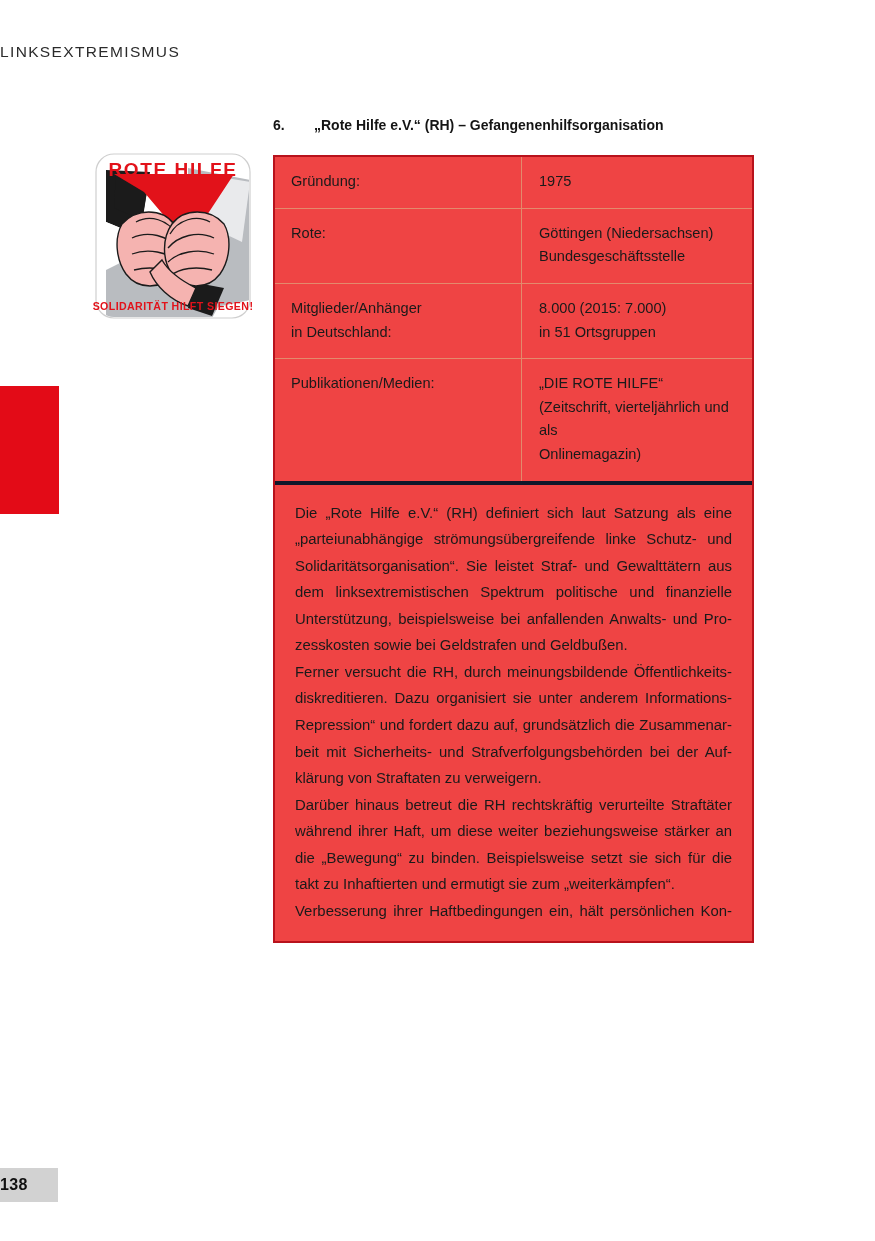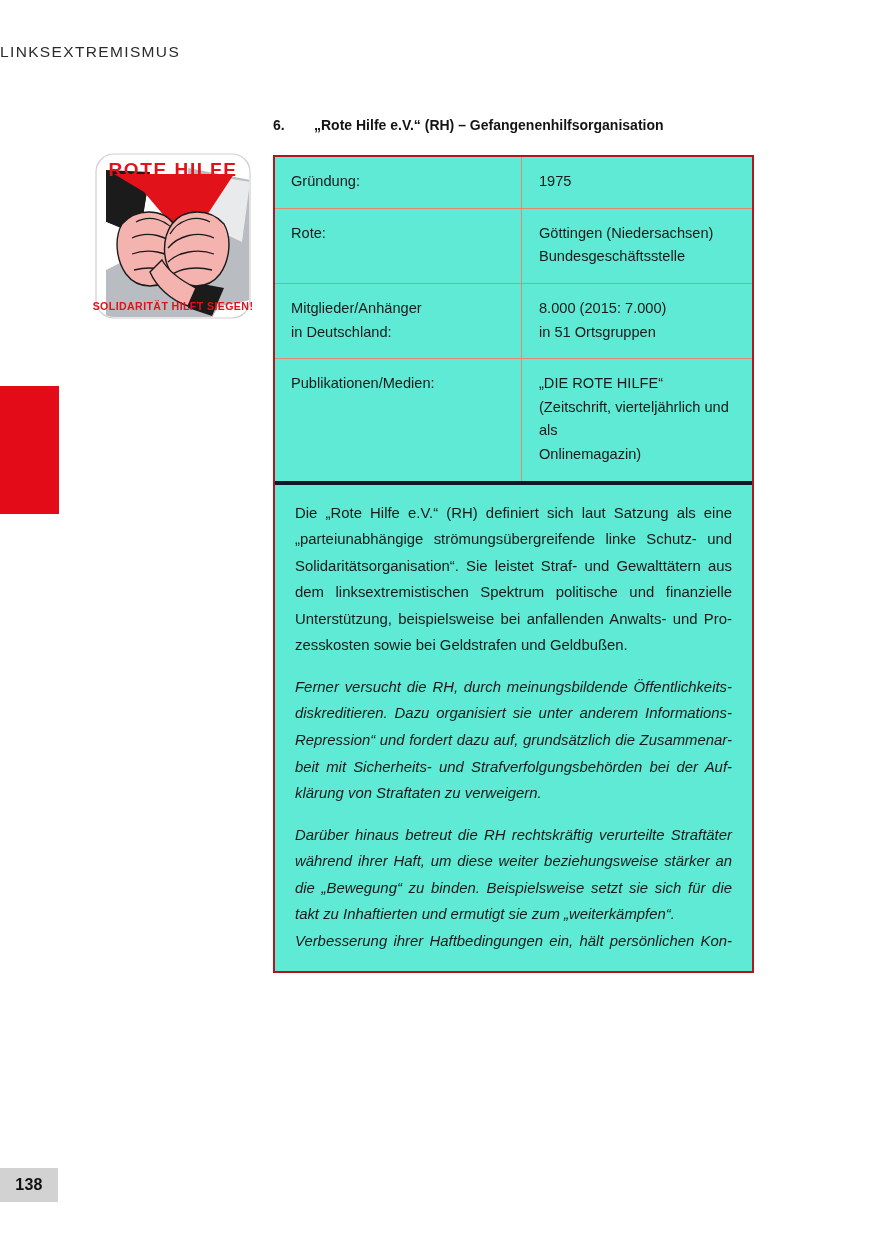--- a/index.html
+++ b/index.html
@@ -42,21 +42,21 @@
   
   .page-number-box {
     position: absolute;
     left: 0;
     top: 1168px;
     width: 58px;
     height: 34px;
     background: #d2d2d2;
     display: flex;
     align-items: center;
-    justify-content: center;
+    justify-content: flex-start;
   }
   .page-number-box span {
     font-size: 16px;
     font-weight: bold;
     color: #111111;
     letter-spacing: 0.3px;
   }
 
   
   .section-heading {
@@ -85,21 +85,21 @@
   .logo-wrap svg { display: block; }
 
   
   .factbox {
     position: absolute;
     left: 273px;
     top: 155px;
     width: 481px;
     border: 2px solid #b8121c;
     box-sizing: border-box;
-    background: #5eead4;
+    background: #ef4444;
   }
   .fact-table {
     width: 100%;
     border-collapse: collapse;
     table-layout: fixed;
   }
   .fact-table td {
     border-bottom: 1px solid #e38a6c;
     border-right: 1px solid #e38a6c;
     padding: 13px 16px 14px 16px;
@@ -119,21 +119,21 @@
   .description {
     padding: 15px 20px 17px 20px;
     font-size: 14.9px;
     line-height: 1.78;
     text-align: justify;
     color: #1a1a1a;
   }
   .description p {
     margin: 0;
   }
-  .description p + p { margin-top: 15px; font-style: italic; }
+  .description p + p { margin-top: 0px; }
   .desc-line { display: block; }
   .desc-line.just {
     text-align: justify;
     text-align-last: justify;
   }
 </style>
 </head>
 <body>
 
 <div class="running-head">LINKSEXTREMISMUS</div>

